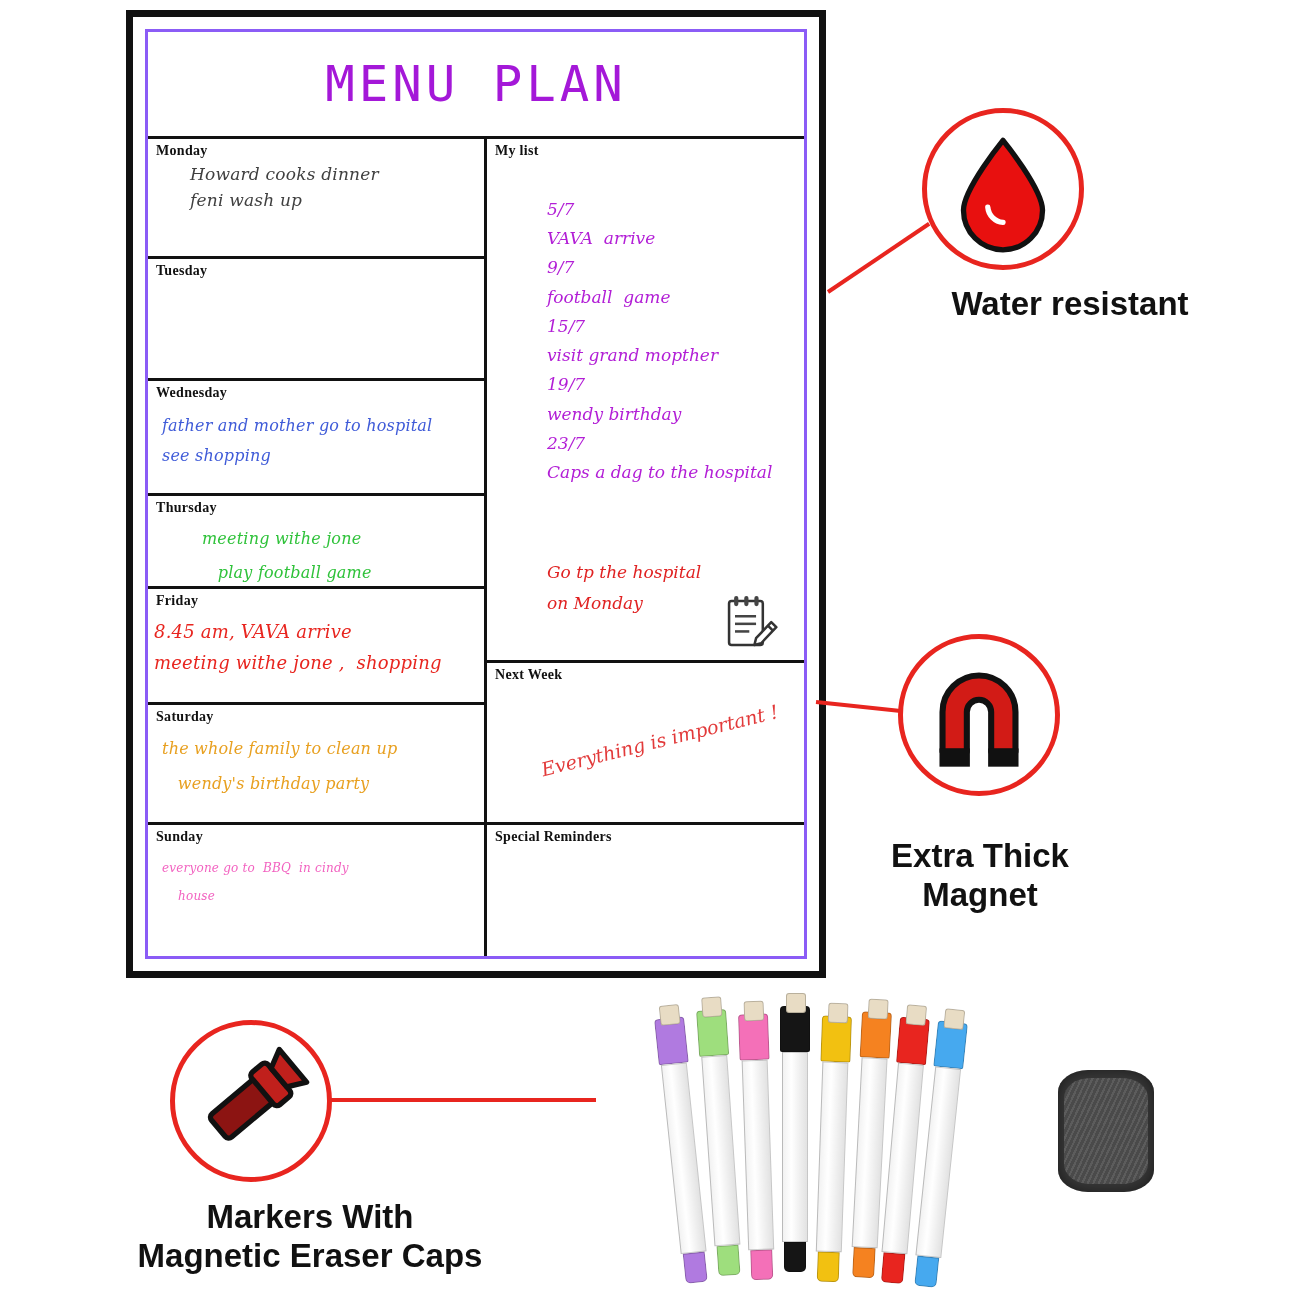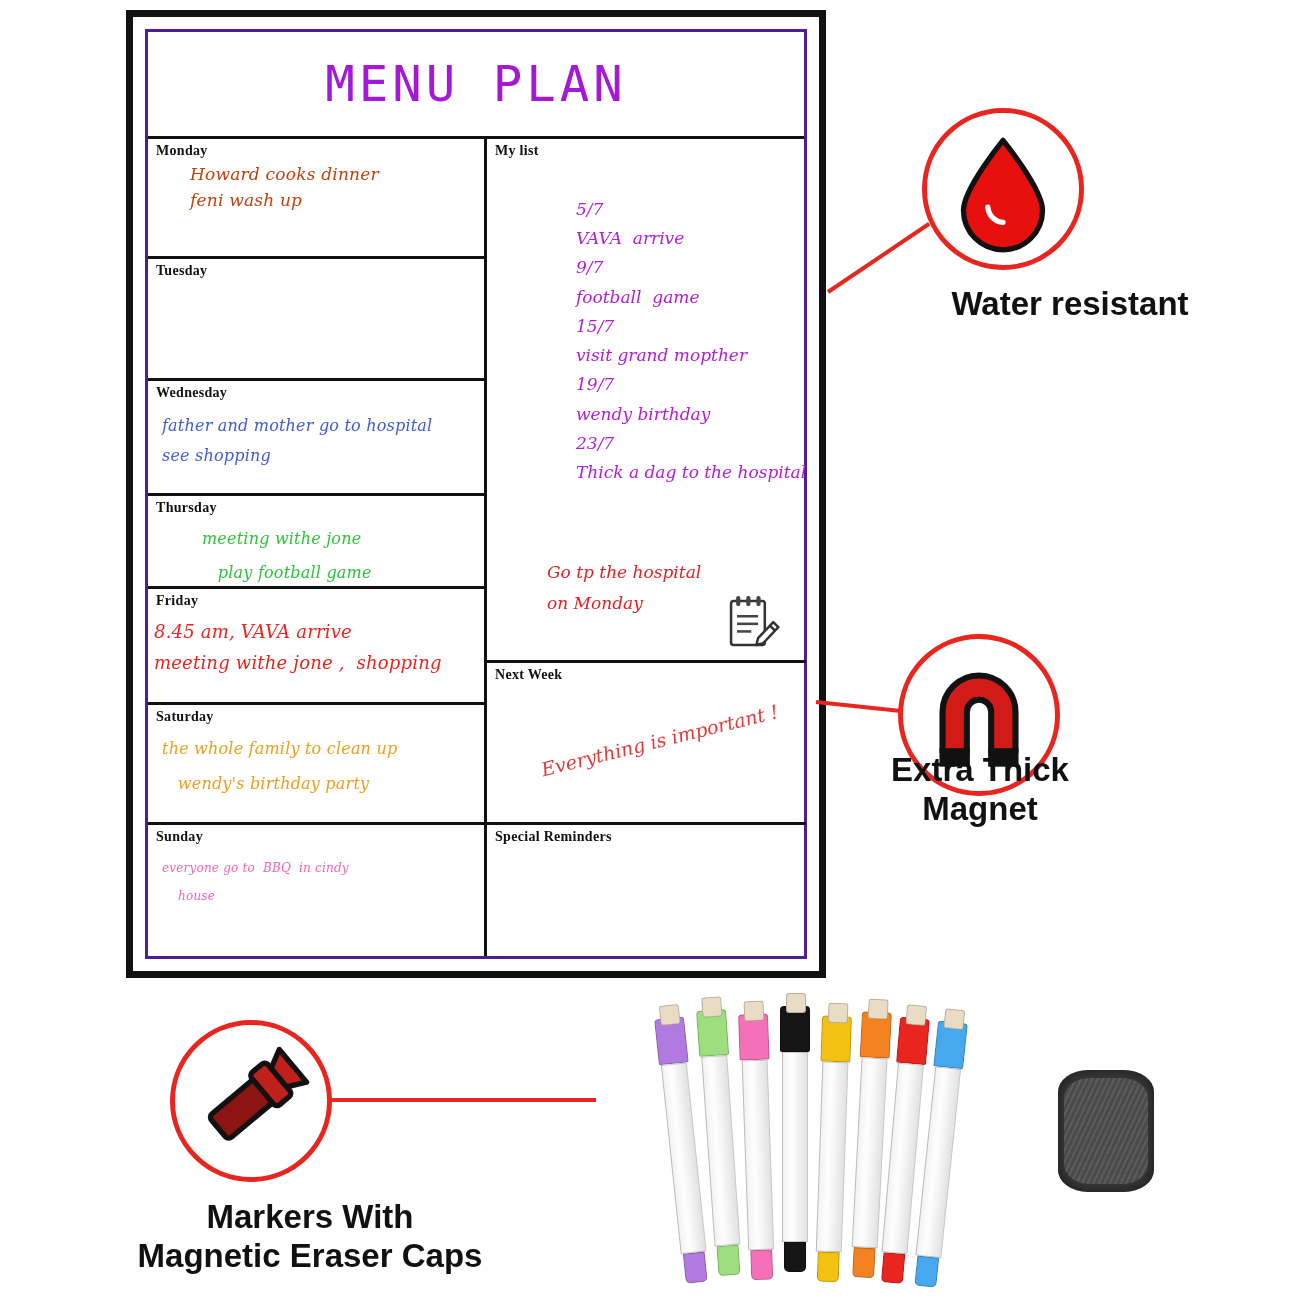--- a/index.html
+++ b/index.html
@@ -25,21 +25,21 @@
     border: 7px solid #111111;
     background: #ffffff;
     box-sizing: border-box;
   }
   #board-inner {
     position: absolute;
     left: 12px;
     top: 12px;
     right: 12px;
     bottom: 12px;
-    border: 3px solid #4c1d95;
+    border: 3px solid #8b5cf6;
     box-sizing: border-box;
     display: flex;
     flex-direction: column;
   }
   #title-bar {
     height: 104px;
     border-bottom: 3px solid #111111;
     display: flex;
     align-items: center;
     justify-content: center;
@@ -119,21 +119,20 @@
   #mylist-lines {
     padding: 36px 0 0 60px;
   }
   #mylist-lines .l {
     font-family: "DejaVu Serif", serif;
     font-style: italic;
     font-size: 17px;
     line-height: 1.72;
     color: #b21ed6;
     white-space: pre;
-    margin-left: 29px;
   }
   #mylist-note {
     position: absolute;
     left: 60px;
     top: 418px;
     font-family: "DejaVu Serif", serif;
     font-style: italic;
     font-size: 17px;
     line-height: 1.8;
     color: #e02222;
@@ -180,21 +179,21 @@
     color: #111111;
     text-align: center;
     line-height: 1.18;
   }
 
   #circle-water { left: 922px; top: 108px; width: 162px; height: 162px; }
   #label-water  { left: 880px; top: 285px; width: 380px; font-size: 33px; }
   #leader-water { left: 828px; top: 290px; width: 122px; transform: rotate(-34deg); }
 
   #circle-magnet { left: 898px; top: 634px; width: 162px; height: 162px; }
-  #label-magnet  { left: 840px; top: 751px; width: 280px; font-size: 33px; }
+  #label-magnet  { left: 840px; top: 837px; width: 280px; font-size: 33px; }
   #leader-magnet { left: 816px; top: 700px; width: 90px; transform: rotate(6deg); }
 
   #circle-marker { left: 170px; top: 1020px; width: 162px; height: 162px; }
   #label-marker  { left: 60px; top: 1198px; width: 500px; font-size: 33px; }
   #leader-marker { left: 328px; top: 1098px; width: 268px; transform: rotate(0deg); }
 
   
   #pens { position: absolute; left: 640px; top: 1000px; width: 300px; height: 300px; }
   .pen {
     position: absolute;
@@ -265,21 +264,21 @@
     <div id="title-bar">
       <div class="title">MENU PLAN</div>
     </div>
 
     <div id="body-cols">
 
       <div id="days-col">
 
         <div class="cell" id="cell-monday">
           <div class="cell-label">Monday</div>
-          <div class="lines ind1 hand" style="color:#c2410c">
+          <div class="lines ind1 hand" style="color:#404040">
             <div class="l">Howard cooks dinner</div>
             <div class="l">feni wash up</div>
           </div>
         </div>
 
         <div class="cell" id="cell-tuesday">
           <div class="cell-label">Tuesday</div>
         </div>
 
         <div class="cell" id="cell-wednesday">
@@ -332,21 +331,21 @@
           <div id="mylist-lines">
             <div class="l">5/7</div>
             <div class="l">VAVA  arrive</div>
             <div class="l">9/7</div>
             <div class="l">football  game</div>
             <div class="l">15/7</div>
             <div class="l">visit grand mopther</div>
             <div class="l">19/7</div>
             <div class="l">wendy birthday</div>
             <div class="l">23/7</div>
-            <div class="l">Thick a dag to the hospital</div>
+            <div class="l">Caps a dag to the hospital</div>
           </div>
 
           <div id="mylist-note" style="white-space:pre-line">Go tp the hospital
 on Monday</div>
 
           <svg id="notepad-icon" viewBox="0 0 64 68">
             <rect x="6" y="8" width="40" height="52" rx="3" fill="#ffffff" stroke="#333" stroke-width="3"></rect>
             <rect x="12" y="2" width="5" height="12" rx="2.5" fill="#444"></rect>
             <rect x="24" y="2" width="5" height="12" rx="2.5" fill="#444"></rect>
             <rect x="36" y="2" width="5" height="12" rx="2.5" fill="#444"></rect>

